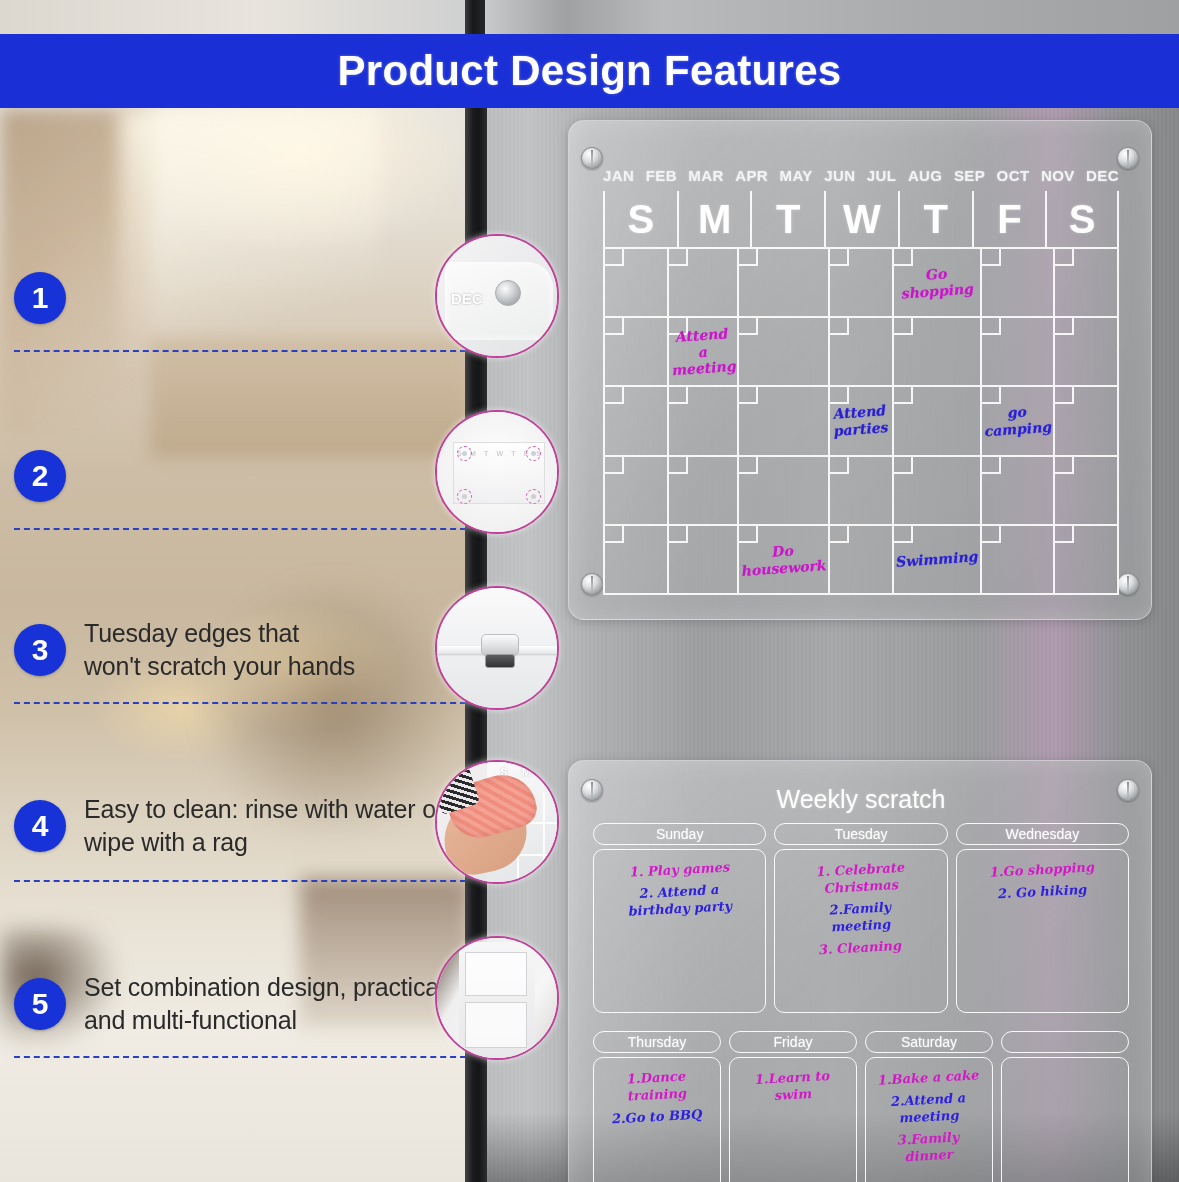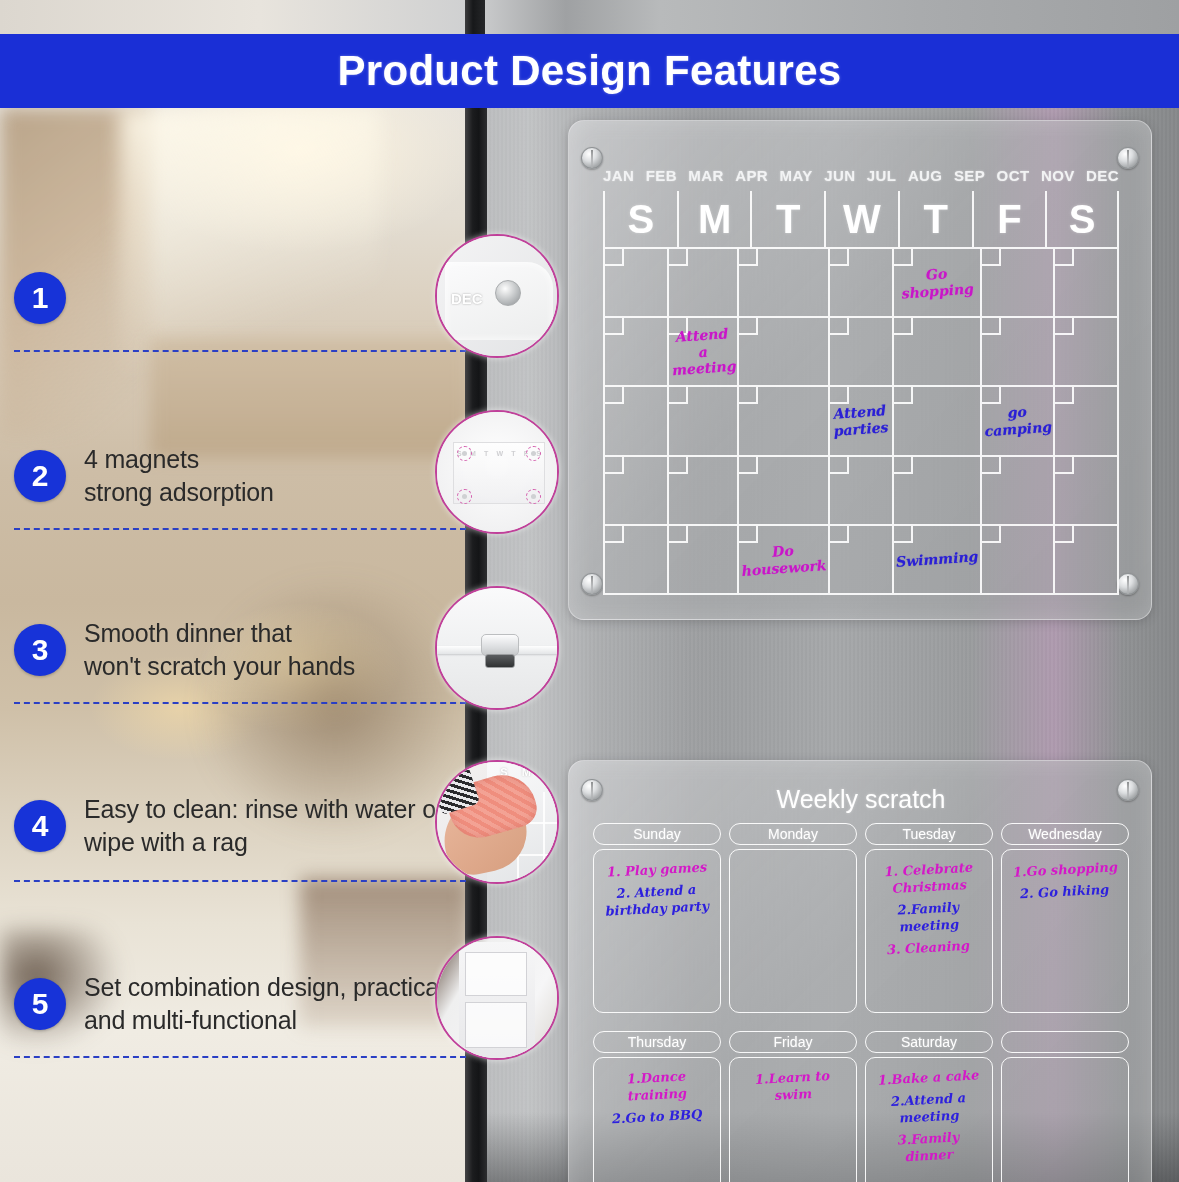--- a/index.html
+++ b/index.html
@@ -380,28 +380,26 @@
 
   <div class="features">
 
     <div class="feature" style="top:140px;">
       <div class="badge">1</div>
     </div>
     <div class="divider" style="top:242px;"></div>
 
     <div class="feature" style="top:318px;">
       <div class="badge">2</div>
-      <div class="feature-text" style="white-space:pre-line;">4 magnets
-strong adsorption</div>
     </div>
     <div class="divider" style="top:420px;"></div>
 
     <div class="feature" style="top:492px;">
       <div class="badge">3</div>
-      <div class="feature-text" style="white-space:pre-line;">Smooth dinner that
+      <div class="feature-text" style="white-space:pre-line;">Tuesday edges that
 won't scratch your hands</div>
     </div>
     <div class="divider" style="top:594px;"></div>
 
     <div class="feature" style="top:668px;">
       <div class="badge">4</div>
       <div class="feature-text">Easy to clean: rinse with water or wipe with a rag</div>
     </div>
     <div class="divider" style="top:772px;"></div>
 
@@ -579,24 +577,20 @@
       <div class="week-row" id="week-row-1">
           <div class="week-col">
             <div class="day-head">Sunday</div>
             <div class="day-body">
               <div class="wnote pink">1. Play games</div>
               <div class="wnote blue">2. Attend a
 birthday party</div>
             </div>
           </div>
           <div class="week-col">
-            <div class="day-head">Monday</div>
-            <div class="day-body"></div>
-          </div>
-          <div class="week-col">
             <div class="day-head">Tuesday</div>
             <div class="day-body">
               <div class="wnote pink">1. Celebrate
 Christmas</div>
               <div class="wnote blue">2.Family
 meeting</div>
               <div class="wnote pink">3. Cleaning</div>
             </div>
           </div>
           <div class="week-col">

